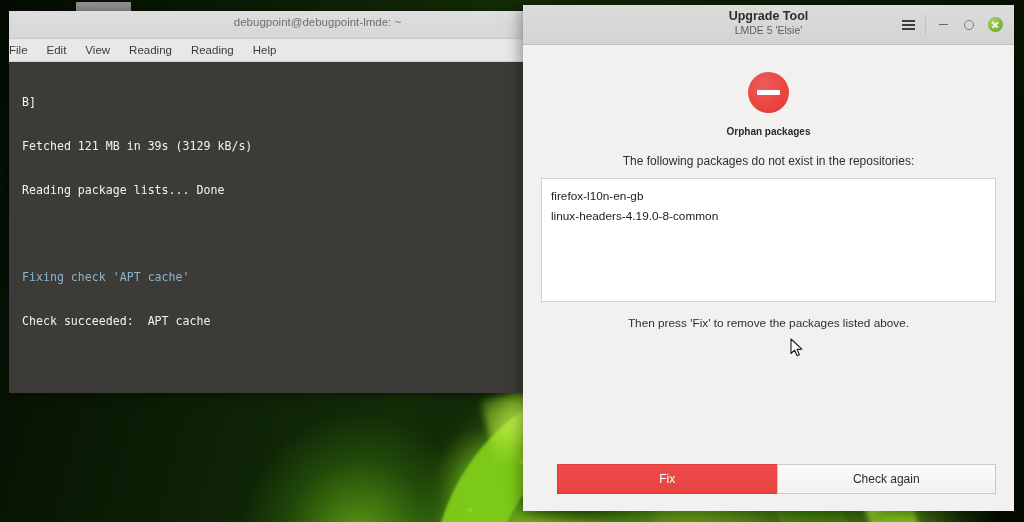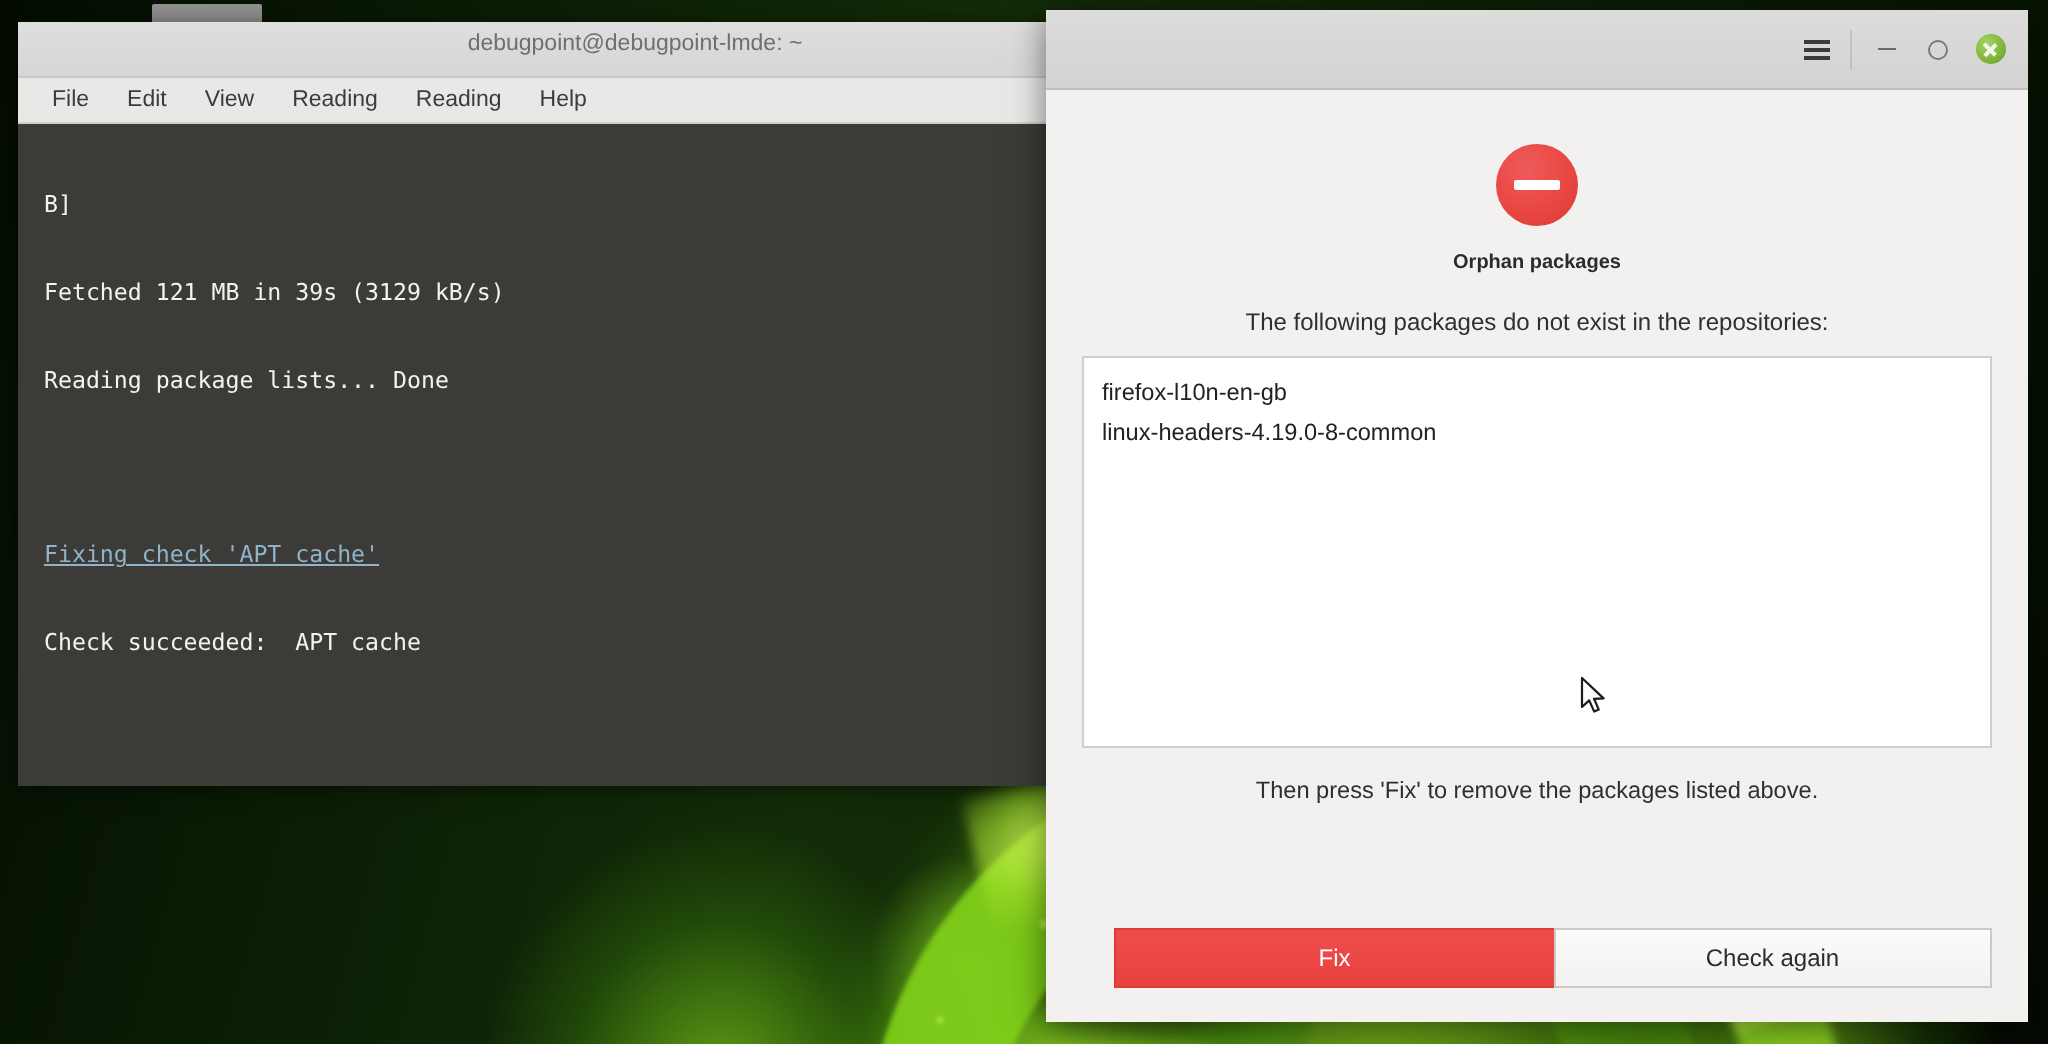--- a/index.html
+++ b/index.html
@@ -116,21 +116,20 @@
     font-size: 11.5px;
     color: #6f6f6f;
     white-space: nowrap;
   }
   #terminal-menubar {
     height: 23px;
     background: #e8e8e6;
     border-bottom: 1px solid #cfcfcf;
     display: flex;
     align-items: center;
-    padding-left: 17px;
     box-sizing: border-box;
   }
   .menu-item {
     font-size: 11.5px;
     color: #3c3c3c;
     margin-right: 19px;
     cursor: default;
   }
 
   #terminal-body {
@@ -140,21 +139,21 @@
     padding: 4px 6px 0 13px;
     overflow: hidden;
     font-family: "DejaVu Sans Mono", "Liberation Mono", monospace;
     font-size: 11.6px;
     line-height: 14.6px;
     color: #f0f0f0;
     white-space: pre;
   }
   .tline { display: block; min-height: 14.6px; }
   .t-white  { color: #f2f2f2; }
-  .t-cyan   { color: #8fb3c9; text-decoration: underline; }
+  .t-cyan   { color: #8fb3c9; }
   .t-blank  { color: transparent; }
 
   
   #stray-tab {
     position: absolute;
     left: 76px;
     top: 2px;
     width: 55px;
     height: 10px;
     background: #9a9a9a;
@@ -295,21 +294,21 @@
   }
   #status-desc {
     text-align: center;
     font-size: 12px;
     color: #2f2f2f;
     margin-top: 17px;
   }
 
   #package-listbox {
     margin-top: 10px;
-    height: 196px;
+    height: 124px;
     background: #ffffff;
     border: 1px solid #cfcfcd;
     box-sizing: border-box;
     padding: 7px 0 0 9px;
     overflow: hidden;
   }
   .pkg-row {
     font-size: 11.8px;
     color: #222;
     line-height: 20px;
@@ -417,20 +416,24 @@
       
       
       
       
     </div>
   </div>
 
   <div id="dialog">
 
     <div id="dialog-titlebar">
+      <div id="dialog-title-block">
+        <div id="dialog-title">Upgrade Tool</div>
+        <div id="dialog-subtitle">LMDE 5 'Elsie'</div>
+      </div>
 
       <div id="titlebar-controls">
         <div class="tb-btn">
           <div id="hamburger-icon">
             <div class="hb-line"></div>
             <div class="hb-line"></div>
             <div class="hb-line"></div>
           </div>
         </div>
         <div class="tb-sep"></div>

